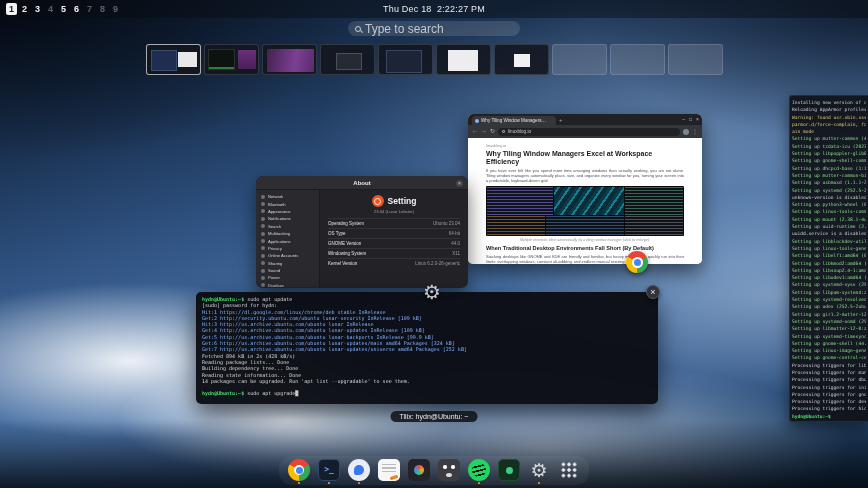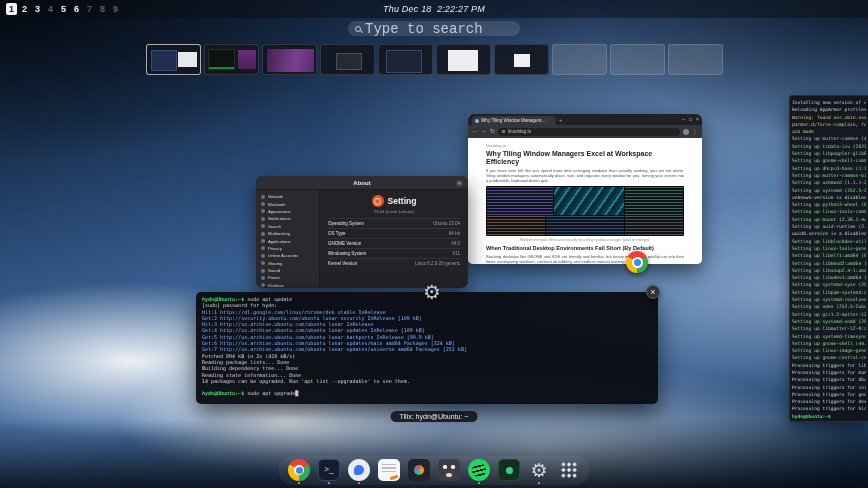--- a/index.html
+++ b/index.html
@@ -19,27 +19,27 @@
       linear-gradient(165deg, #0d1b30 0%, #1b3353 22%, #2e5180 38%, #41699c 52%, #4a74a8 64%, #3a5f90 78%, #234469 90%, #122943 100%);
   }
 
   
   .topbar { position:absolute; left:0; right:0; top:0; height:18px; background:rgba(8,10,16,.45); display:flex; align-items:center; z-index:50; }
   .ws-list { display:flex; gap:2px; padding-left:6px; }
   .ws { min-width:11px; height:12px; line-height:12px; text-align:center; font-size:9px; font-weight:bold; color:rgba(255,255,255,.36); cursor:default; }
   .ws.on { color:#f2f2f2; }
   .ws.dim { color:rgba(255,255,255,.34); }
   .ws.active { background:#f2f2f2; color:#15161a; border-radius:2px; }
-  .clock { position:absolute; left:50%; transform:translateX(-50%); font-size:9px; color:#e9eaec; white-space:pre; letter-spacing:.2px;font-style:italic; }
+  .clock { position:absolute; left:50%; transform:translateX(-50%); font-size:9px; color:#e9eaec; white-space:pre; letter-spacing:.2px; }
 
   
   .search-pill { position:absolute; top:21px; left:50%; transform:translateX(-50%); width:172px; height:15px; border-radius:8px; background:rgba(255,255,255,.13); display:flex; align-items:center; gap:4px; padding:0 7px; z-index:50; }
   .search-icon { width:6px; height:6px; border:1px solid #c9ccd3; border-radius:50%; position:relative; flex:none; }
   .search-icon::after { content:""; position:absolute; width:3px; height:1px; background:#c9ccd3; transform:rotate(45deg); right:-3px; bottom:-1px; }
-  .search-input { flex:1; background:none; border:none; outline:none; font-size:14px; color:#e8e9ee; font-family:Liberation Mono, monospace; }
+  .search-input { flex:1; background:none; border:none; outline:none; font-size:12px; color:#e8e9ee; font-family:Liberation Sans, sans-serif; }
   .search-input::placeholder { color:#c3c7cf; }
 
   
   .thumbs { position:absolute; top:44px; left:0; right:0; display:flex; justify-content:center; gap:3px; z-index:40; }
   .thumb { width:55px; height:31px; border-radius:3px; background:rgba(125,135,150,.35); border:1px solid rgba(255,255,255,.14); position:relative; overflow:hidden; flex:none; }
   .thumb.t1,.thumb.t2,.thumb.t3,.thumb.t4,.thumb.t5,.thumb.t6,.thumb.t7 { background:rgba(18,22,30,.88); }
   .thumb.t1 { border-color:rgba(255,255,255,.65); }
   .thumb::before,.thumb::after { position:absolute; }
   .t1::before { content:""; left:4px; top:5px; width:24px; height:19px; background:#1e2d50; border:1px solid #3b4c72; }
   .t1::after  { content:""; left:31px; top:7px; width:19px; height:15px; background:#e8e8ea; }

